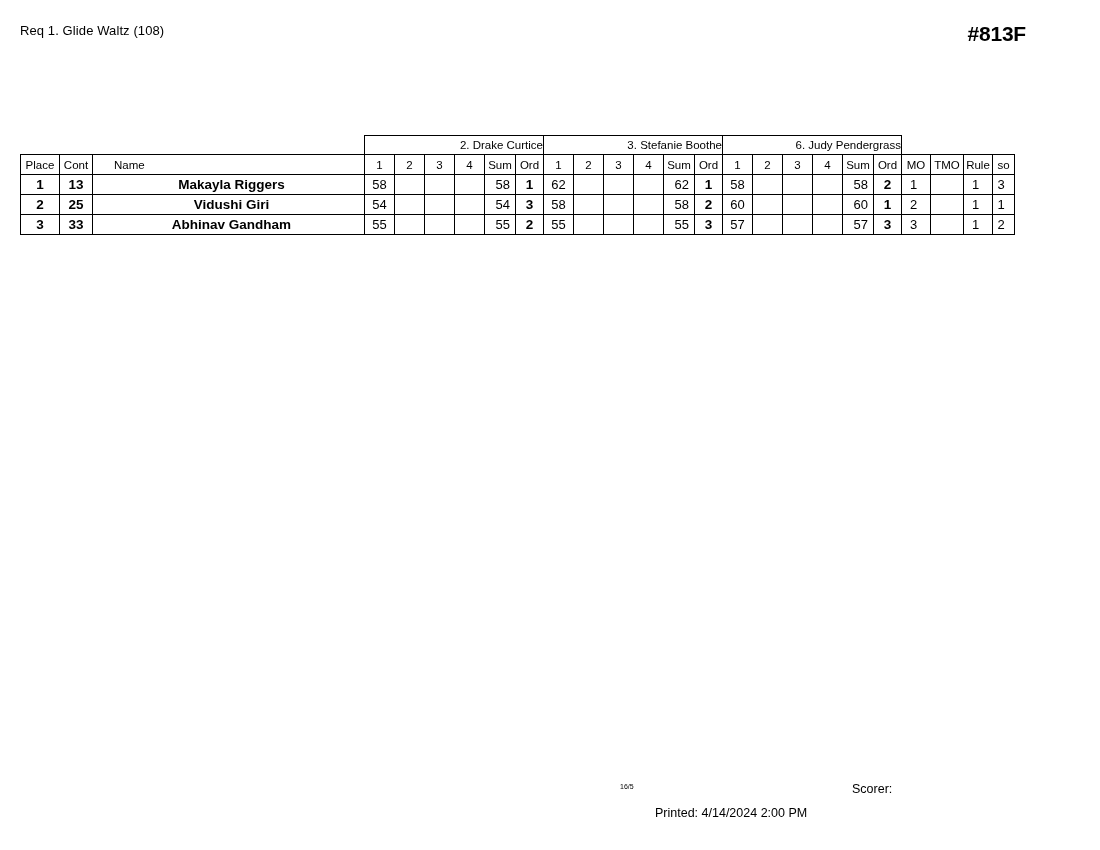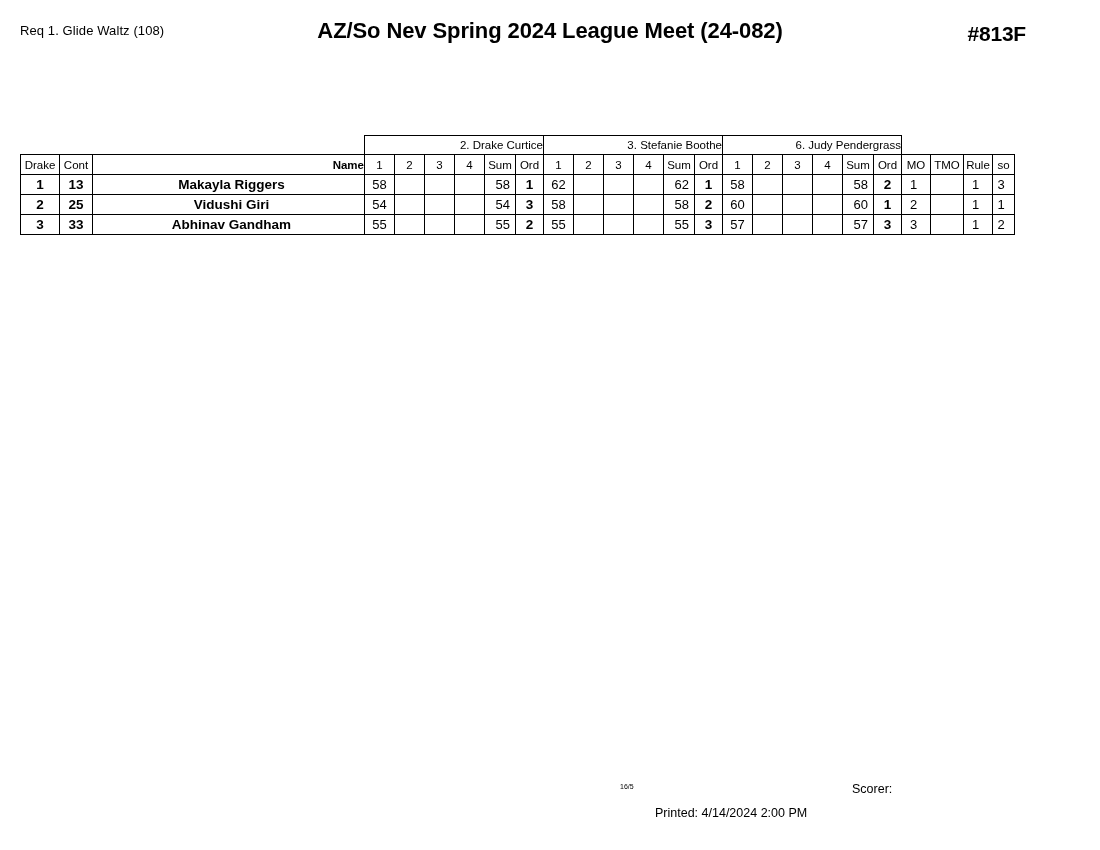--- a/index.html
+++ b/index.html
@@ -96,23 +96,22 @@
   }
   tr.judge-row td.blank {
     border: none;
   }
   
   tr.head-row td {
     font-size: 11.5px;
     height: 20px;
   }
   tr.head-row td.lbl-left {
-    text-align: right;
+    text-align: left;
     padding-left: 21px;
-    font-weight: bold;
   }
   
   tr.data-row td {
     height: 20px;
     font-size: 13px;
   }
   tr.data-row td.place,
   tr.data-row td.cont {
     font-weight: bold;
     font-size: 13.5px;
@@ -177,21 +176,20 @@
     top: 2px;
   }
 </style>
 </head>
 <body>
 
 <div id="req-line">Req  1.  Glide Waltz (108)</div>
 <div id="doc-number">#813F</div>
 
 <div id="title-block">
-  <div class="line1">AZ/So Nev Spring 2024 League Meet (24-082)</div>
 </div>
 
 <div id="results-wrap">
   <table class="results">
     <colgroup>
       <col class="c-place">
         <col class="c-cont">
         <col class="c-name">
       <col class="c-j">
         <col class="c-j">
@@ -220,21 +218,21 @@
 
       <tr class="judge-row">
         <td class="blank" colspan="3"></td>
         <td class="judge-name" colspan="6">2.  Drake Curtice</td>
         <td class="judge-name" colspan="6">3.  Stefanie Boothe</td>
         <td class="judge-name" colspan="6">6.  Judy Pendergrass</td>
         <td class="blank" colspan="4"></td>
       </tr>
 
       <tr class="head-row">
-        <td>Drake</td>
+        <td>Place</td>
         <td>Cont</td>
         <td class="lbl-left">Name</td>
 
         <td>1</td>
         <td>2</td>
         <td>3</td>
         <td>4</td>
         <td>Sum</td>
         <td>Ord</td>
 

